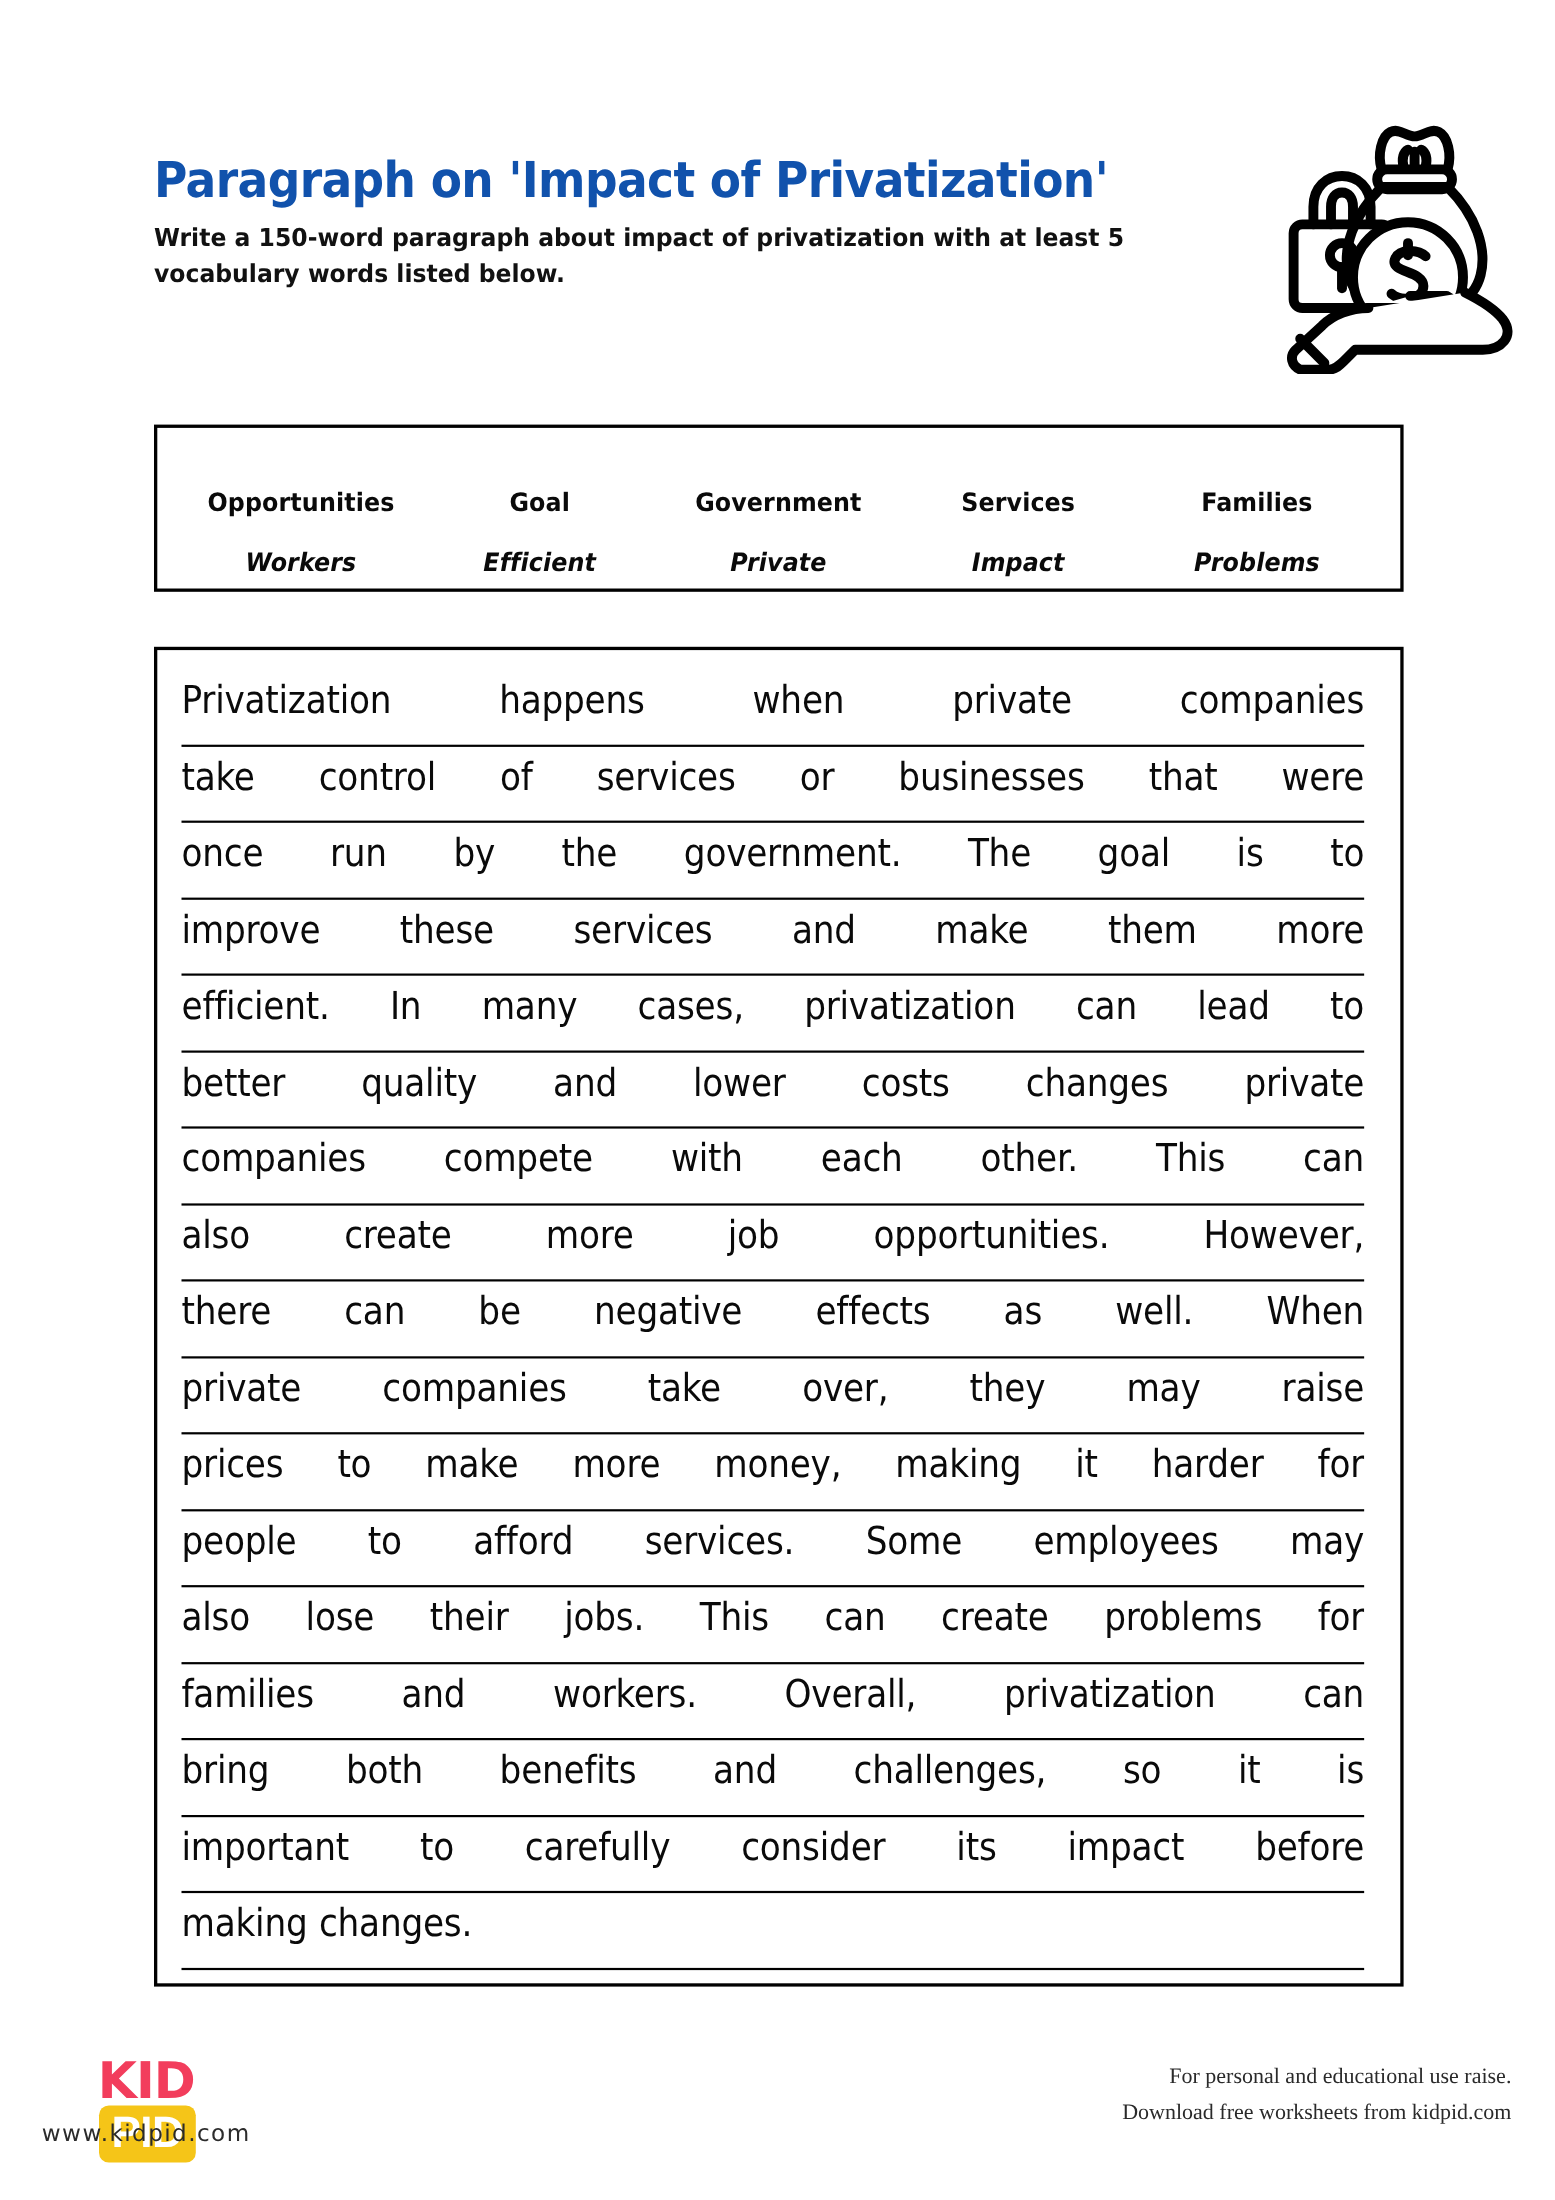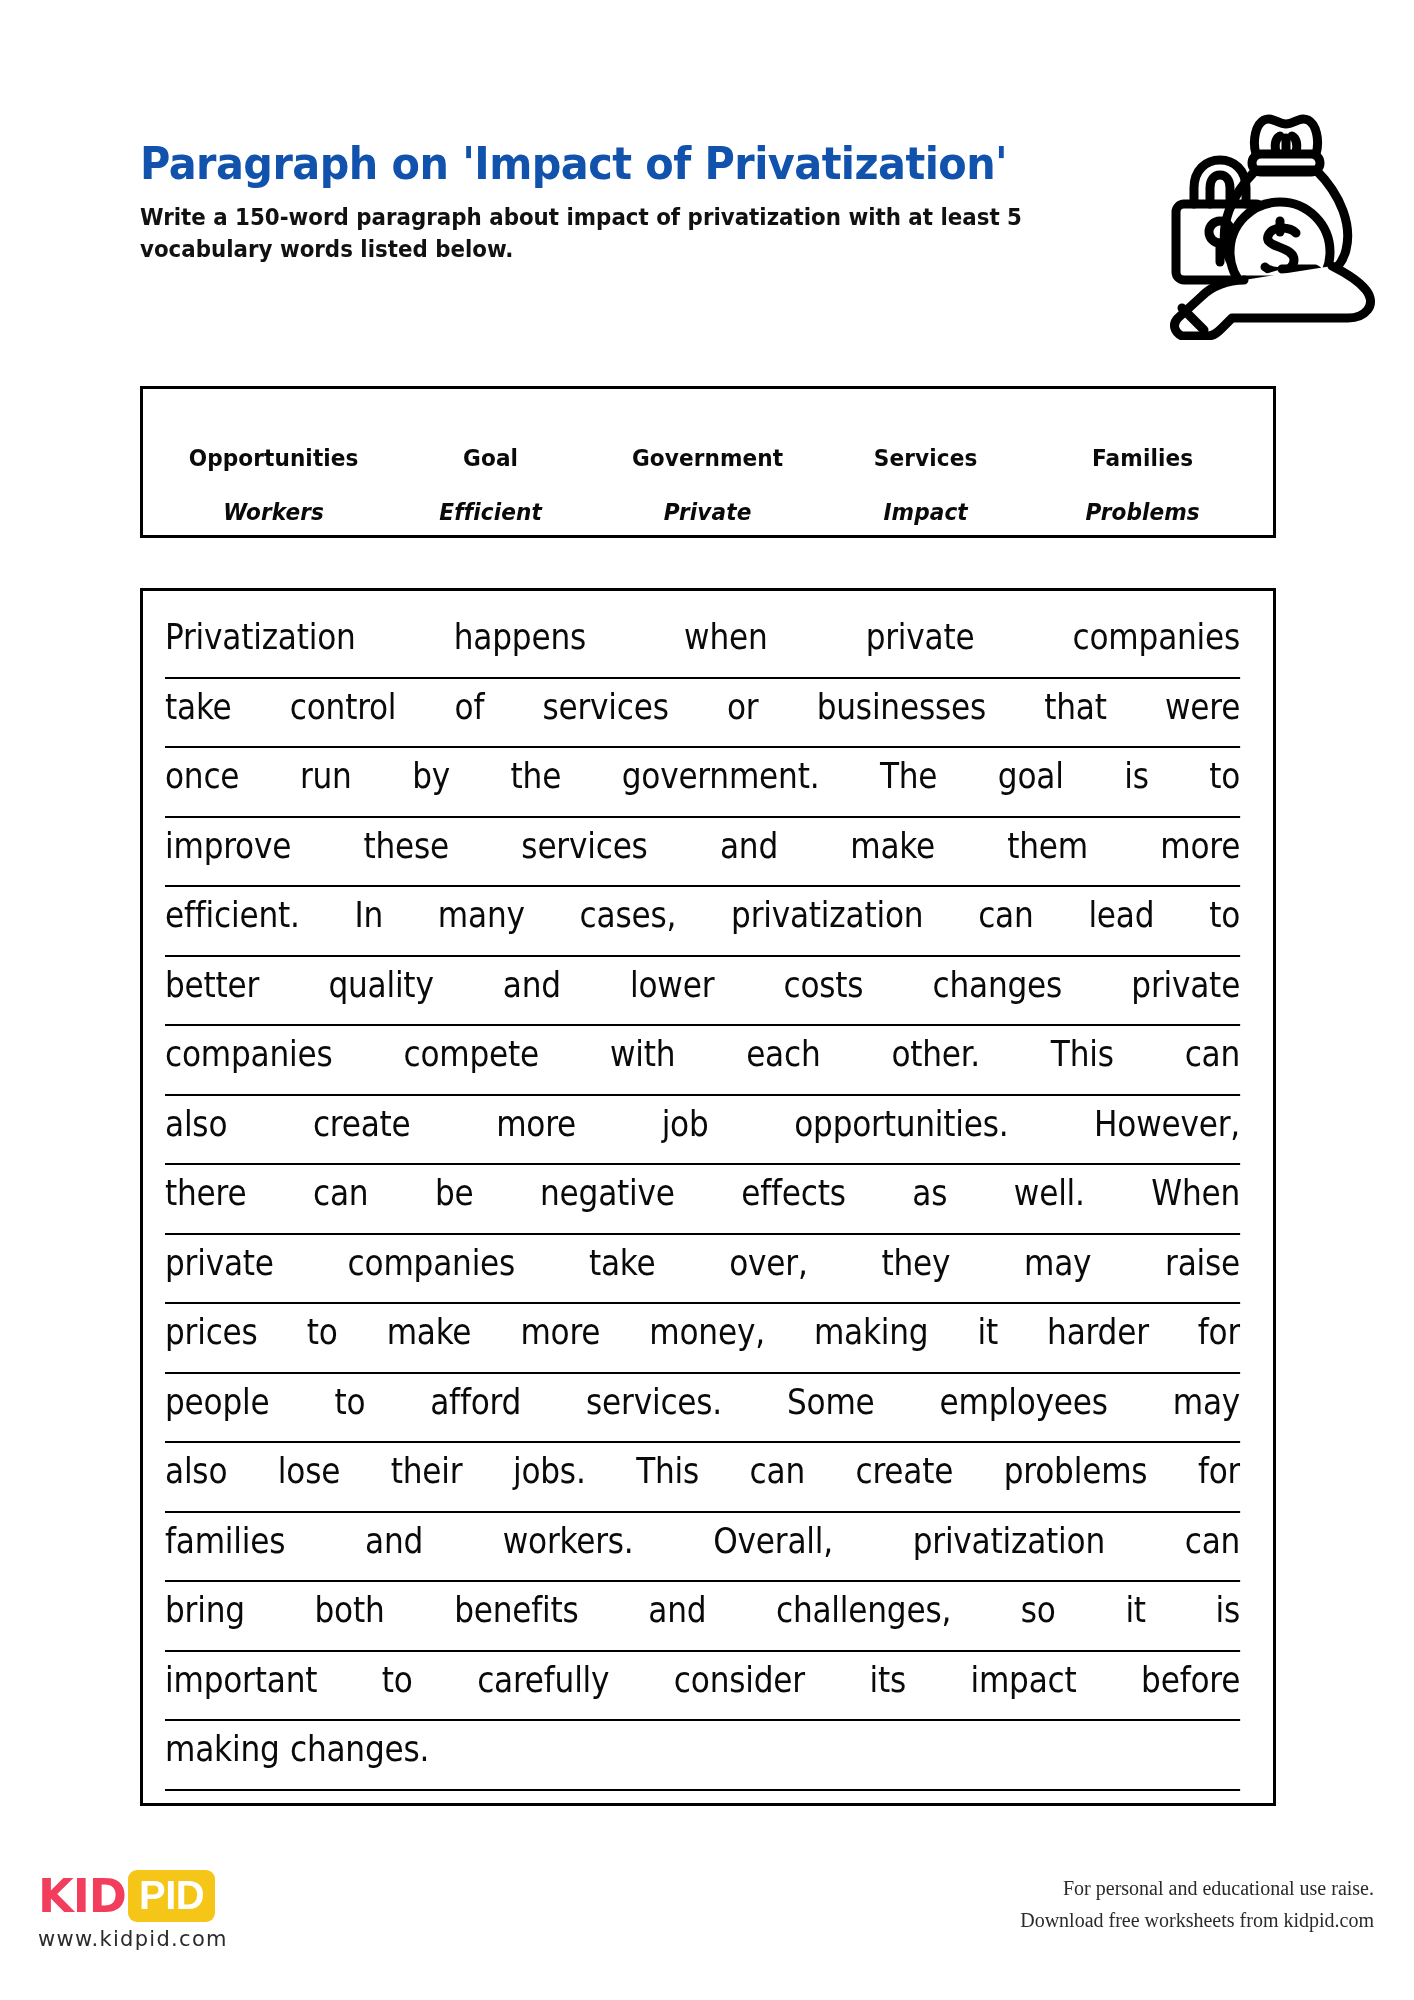--- a/index.html
+++ b/index.html
@@ -146,20 +146,21 @@
 
   .logo {
     position: absolute;
     left: 38px;
     top: 18px;
   }
   .logo-row {
     display: flex;
     align-items: center;
     height: 56px;
+    flex-direction: column;
   }
   .logo-kid {
     font-family: "DejaVu Sans", sans-serif;
     font-weight: 700;
     font-size: 46px;
     color: #F23D5C;
     letter-spacing: -1px;
     line-height: 1;
   }
   .logo-pid {

